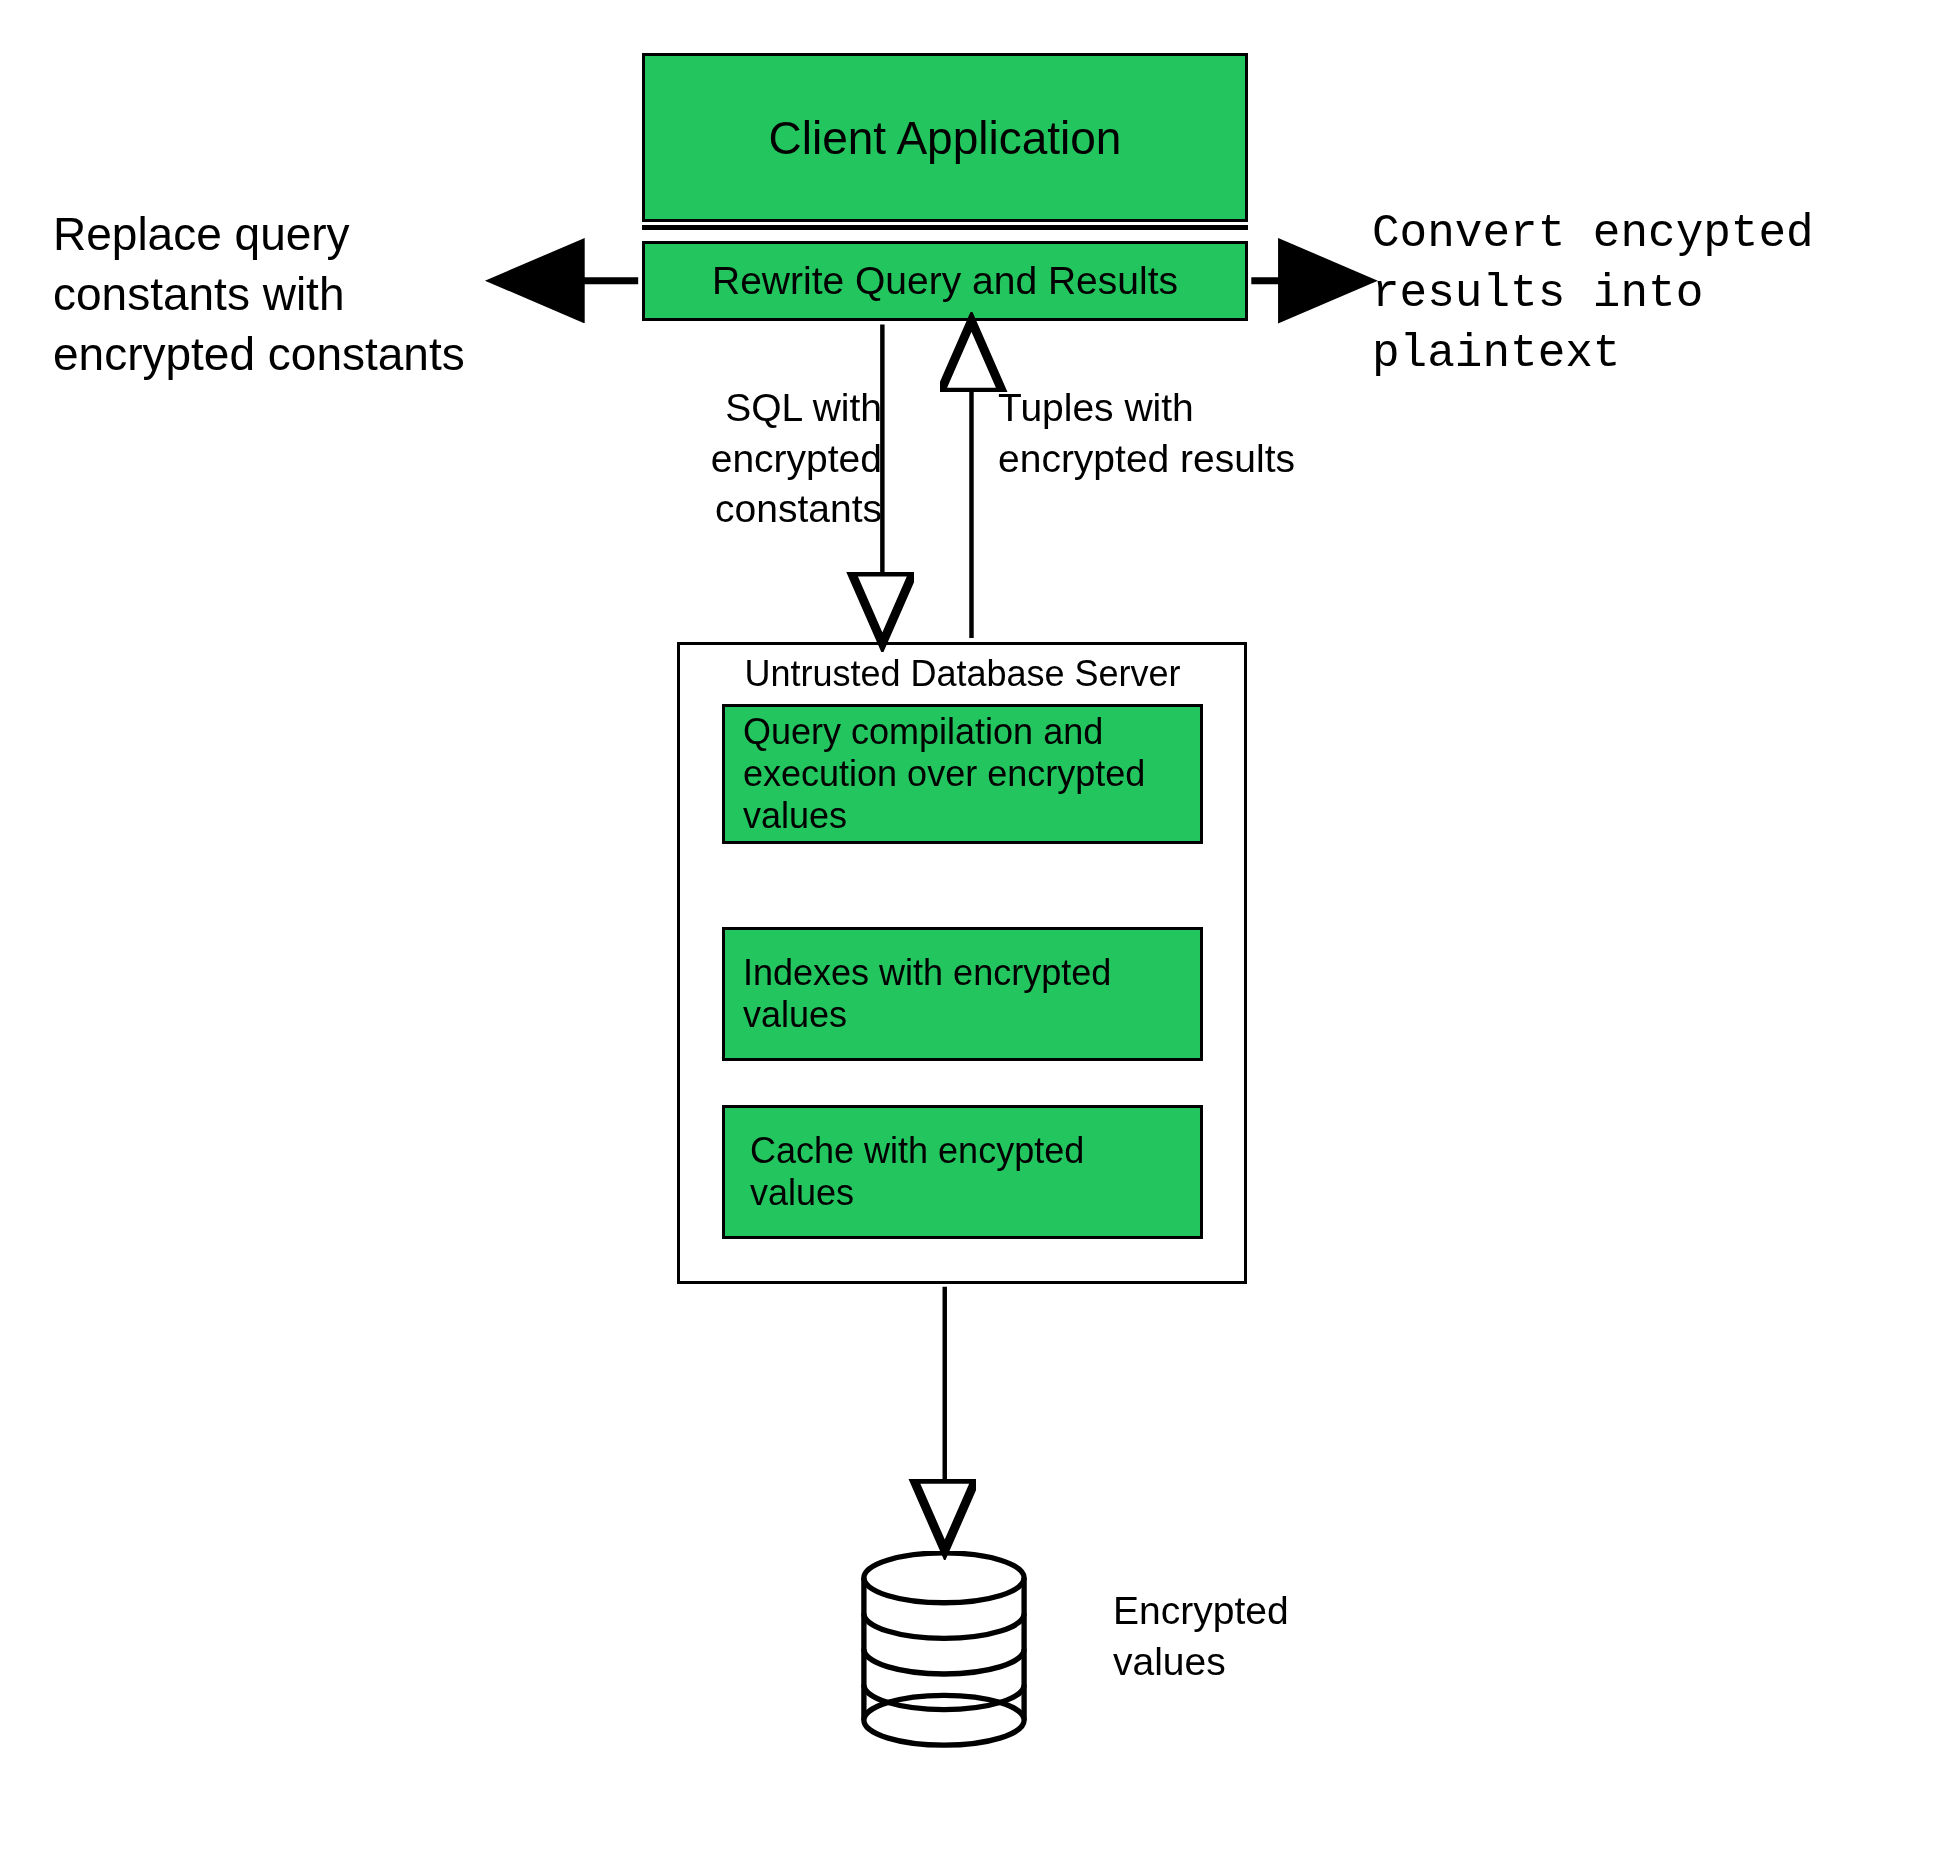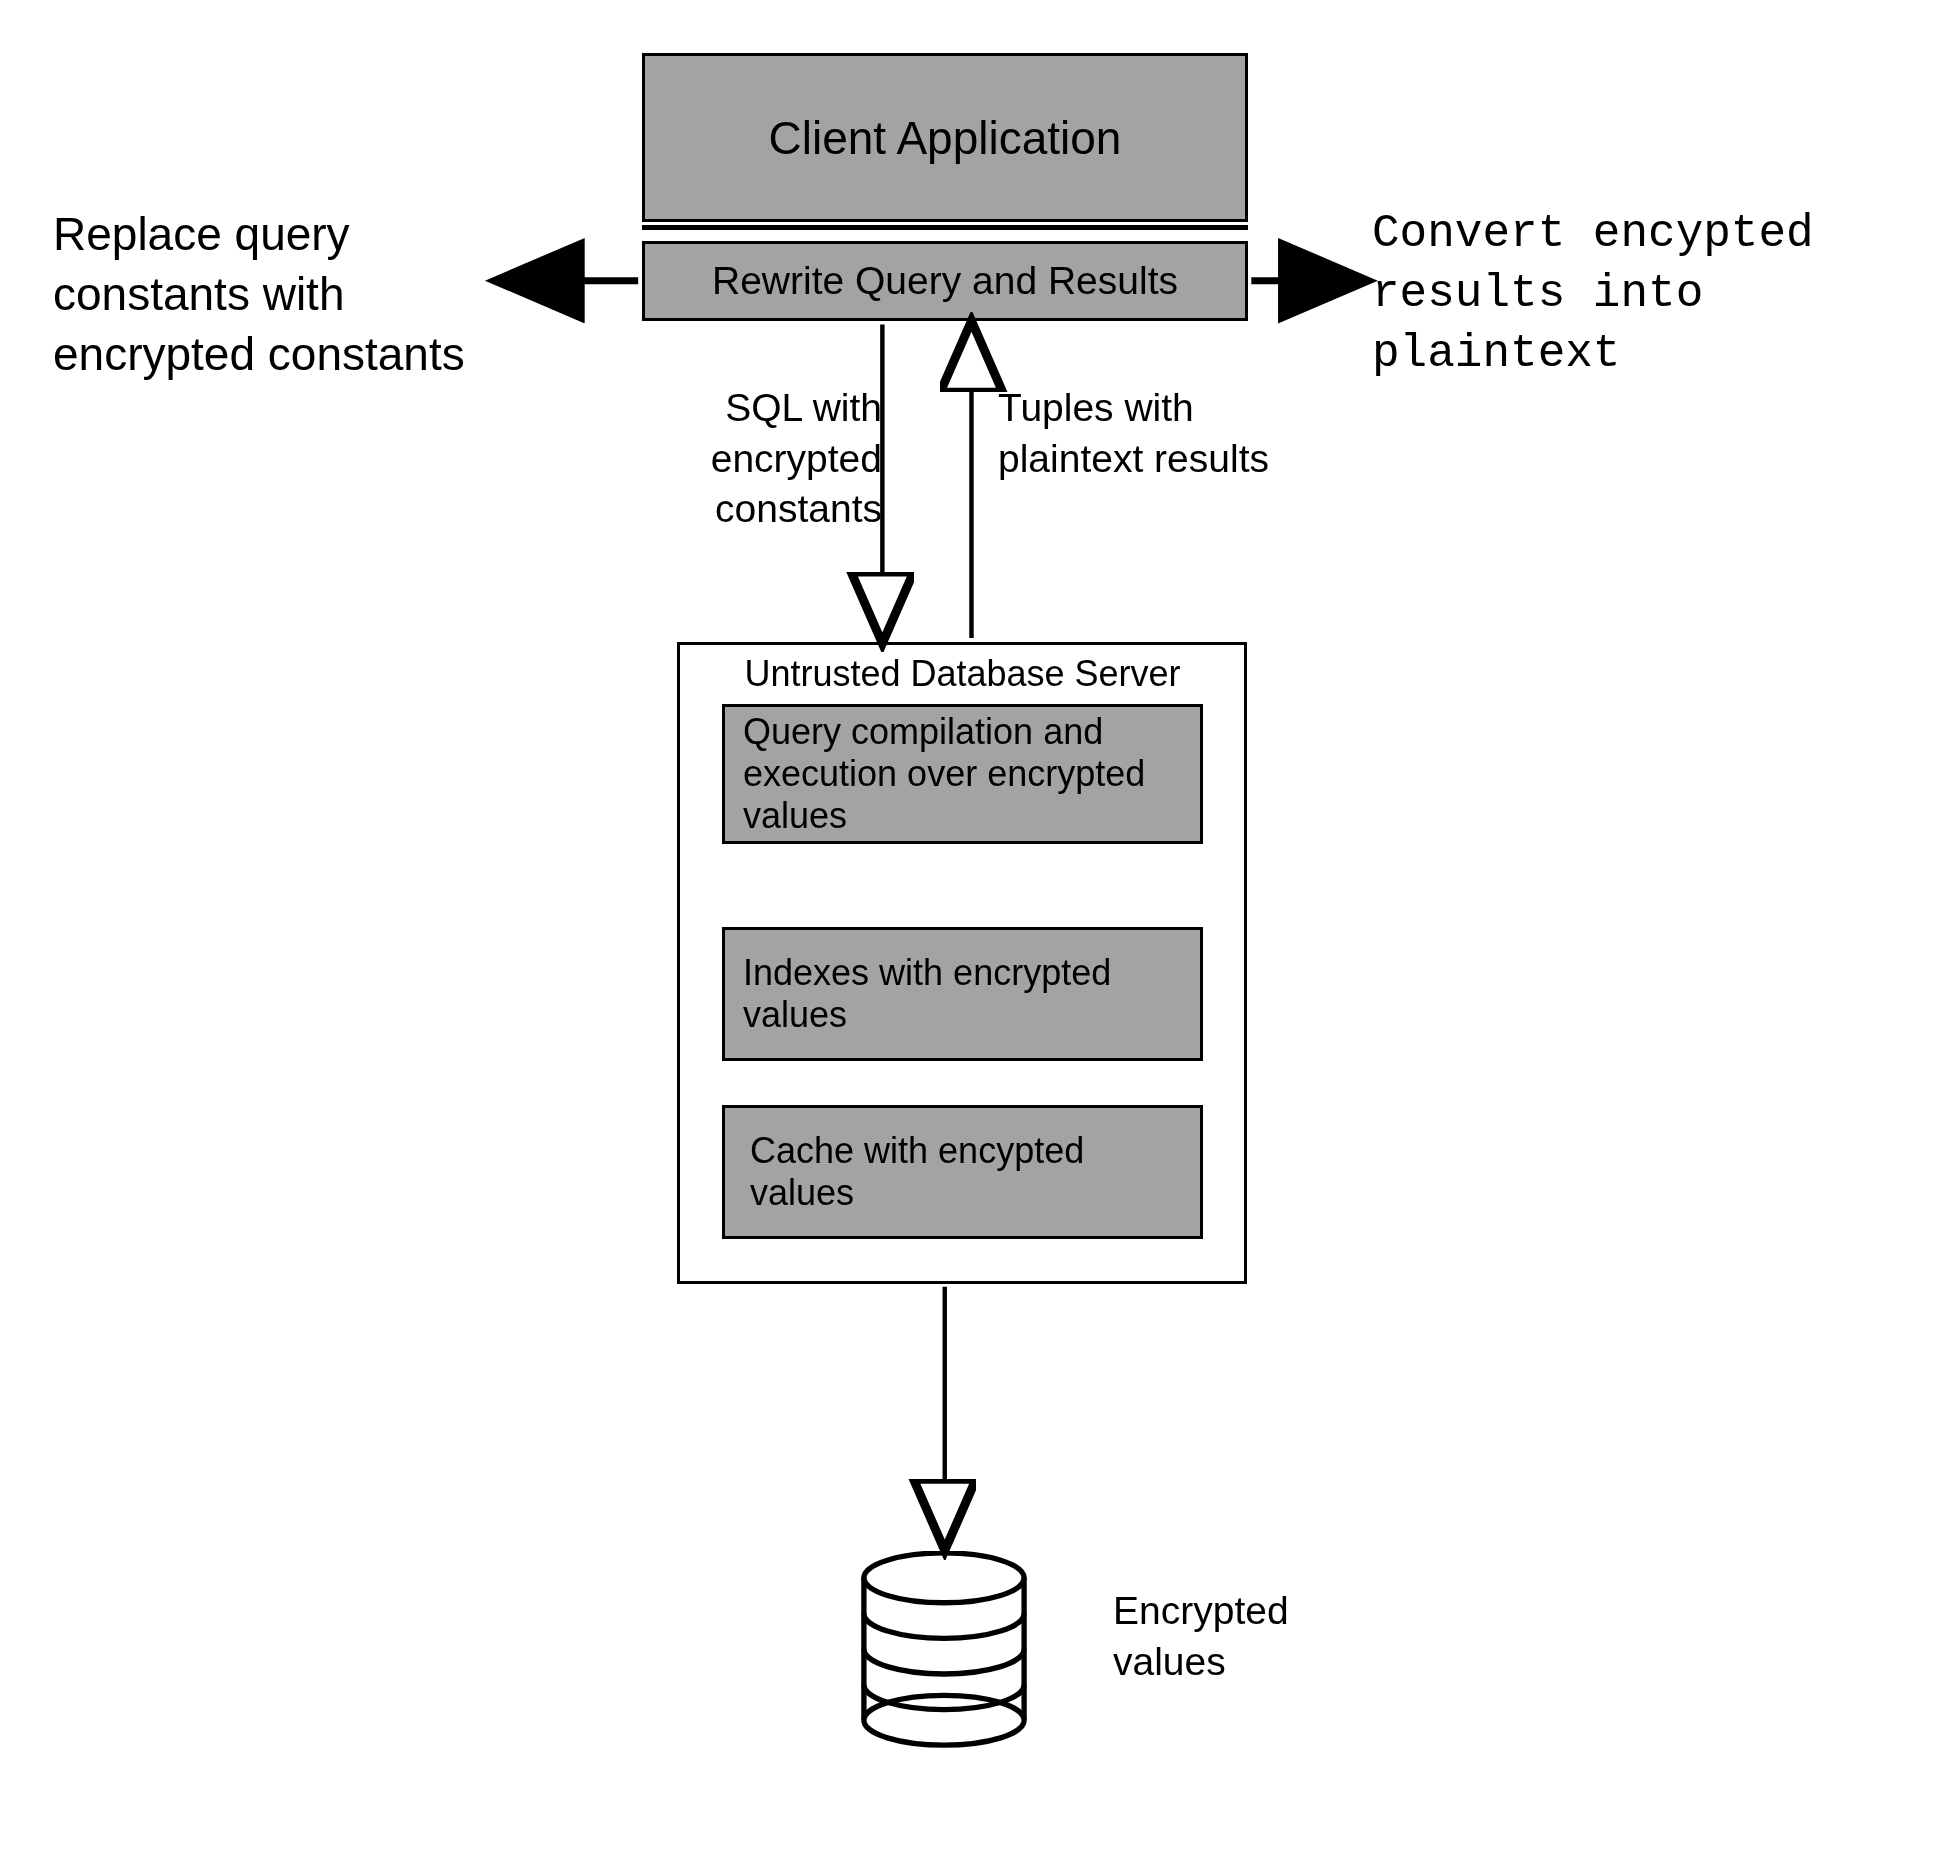--- a/index.html
+++ b/index.html
@@ -7,21 +7,21 @@
       font-family: Arial, Helvetica, sans-serif;
       background: #fff;
       width: 1959px;
       height: 1875px;
       position: relative;
       color: #000;
     }
     .box {
       position: absolute;
       border: 3.6px solid #000;
-      background: #a3a3a3;
+      background: #22c55e;
       display: flex;
       align-items: center;
       padding: 10.7px 18px;
     }
     .box.center { justify-content: center; text-align: center; }
     .box.left { justify-content: flex-start; text-align: left; }
     .label {
       position: absolute;
       font-size: 39px;
       line-height: 1.3;
@@ -112,21 +112,21 @@
 encrypted constants</span>
 </div>
 <div id="right-note" class="label big">
   <span>Convert encypted results into plaintext</span>
 </div>
 
 <div id="sql-label" class="label med">
   <span>SQL with encrypted constants</span>
 </div>
 <div id="tuples-label" class="label med">
-  <span>Tuples with plaintext results</span>
+  <span>Tuples with encrypted results</span>
 </div>
 
 <div id="db-border"></div>
 <div id="db-title" class="label small">
   <span>Untrusted Database Server</span>
 </div>
 <div id="inner1" class="box left">
   <span class="small">Query compilation and execution over encrypted values</span>
 </div>
 <div id="inner2" class="box left">

